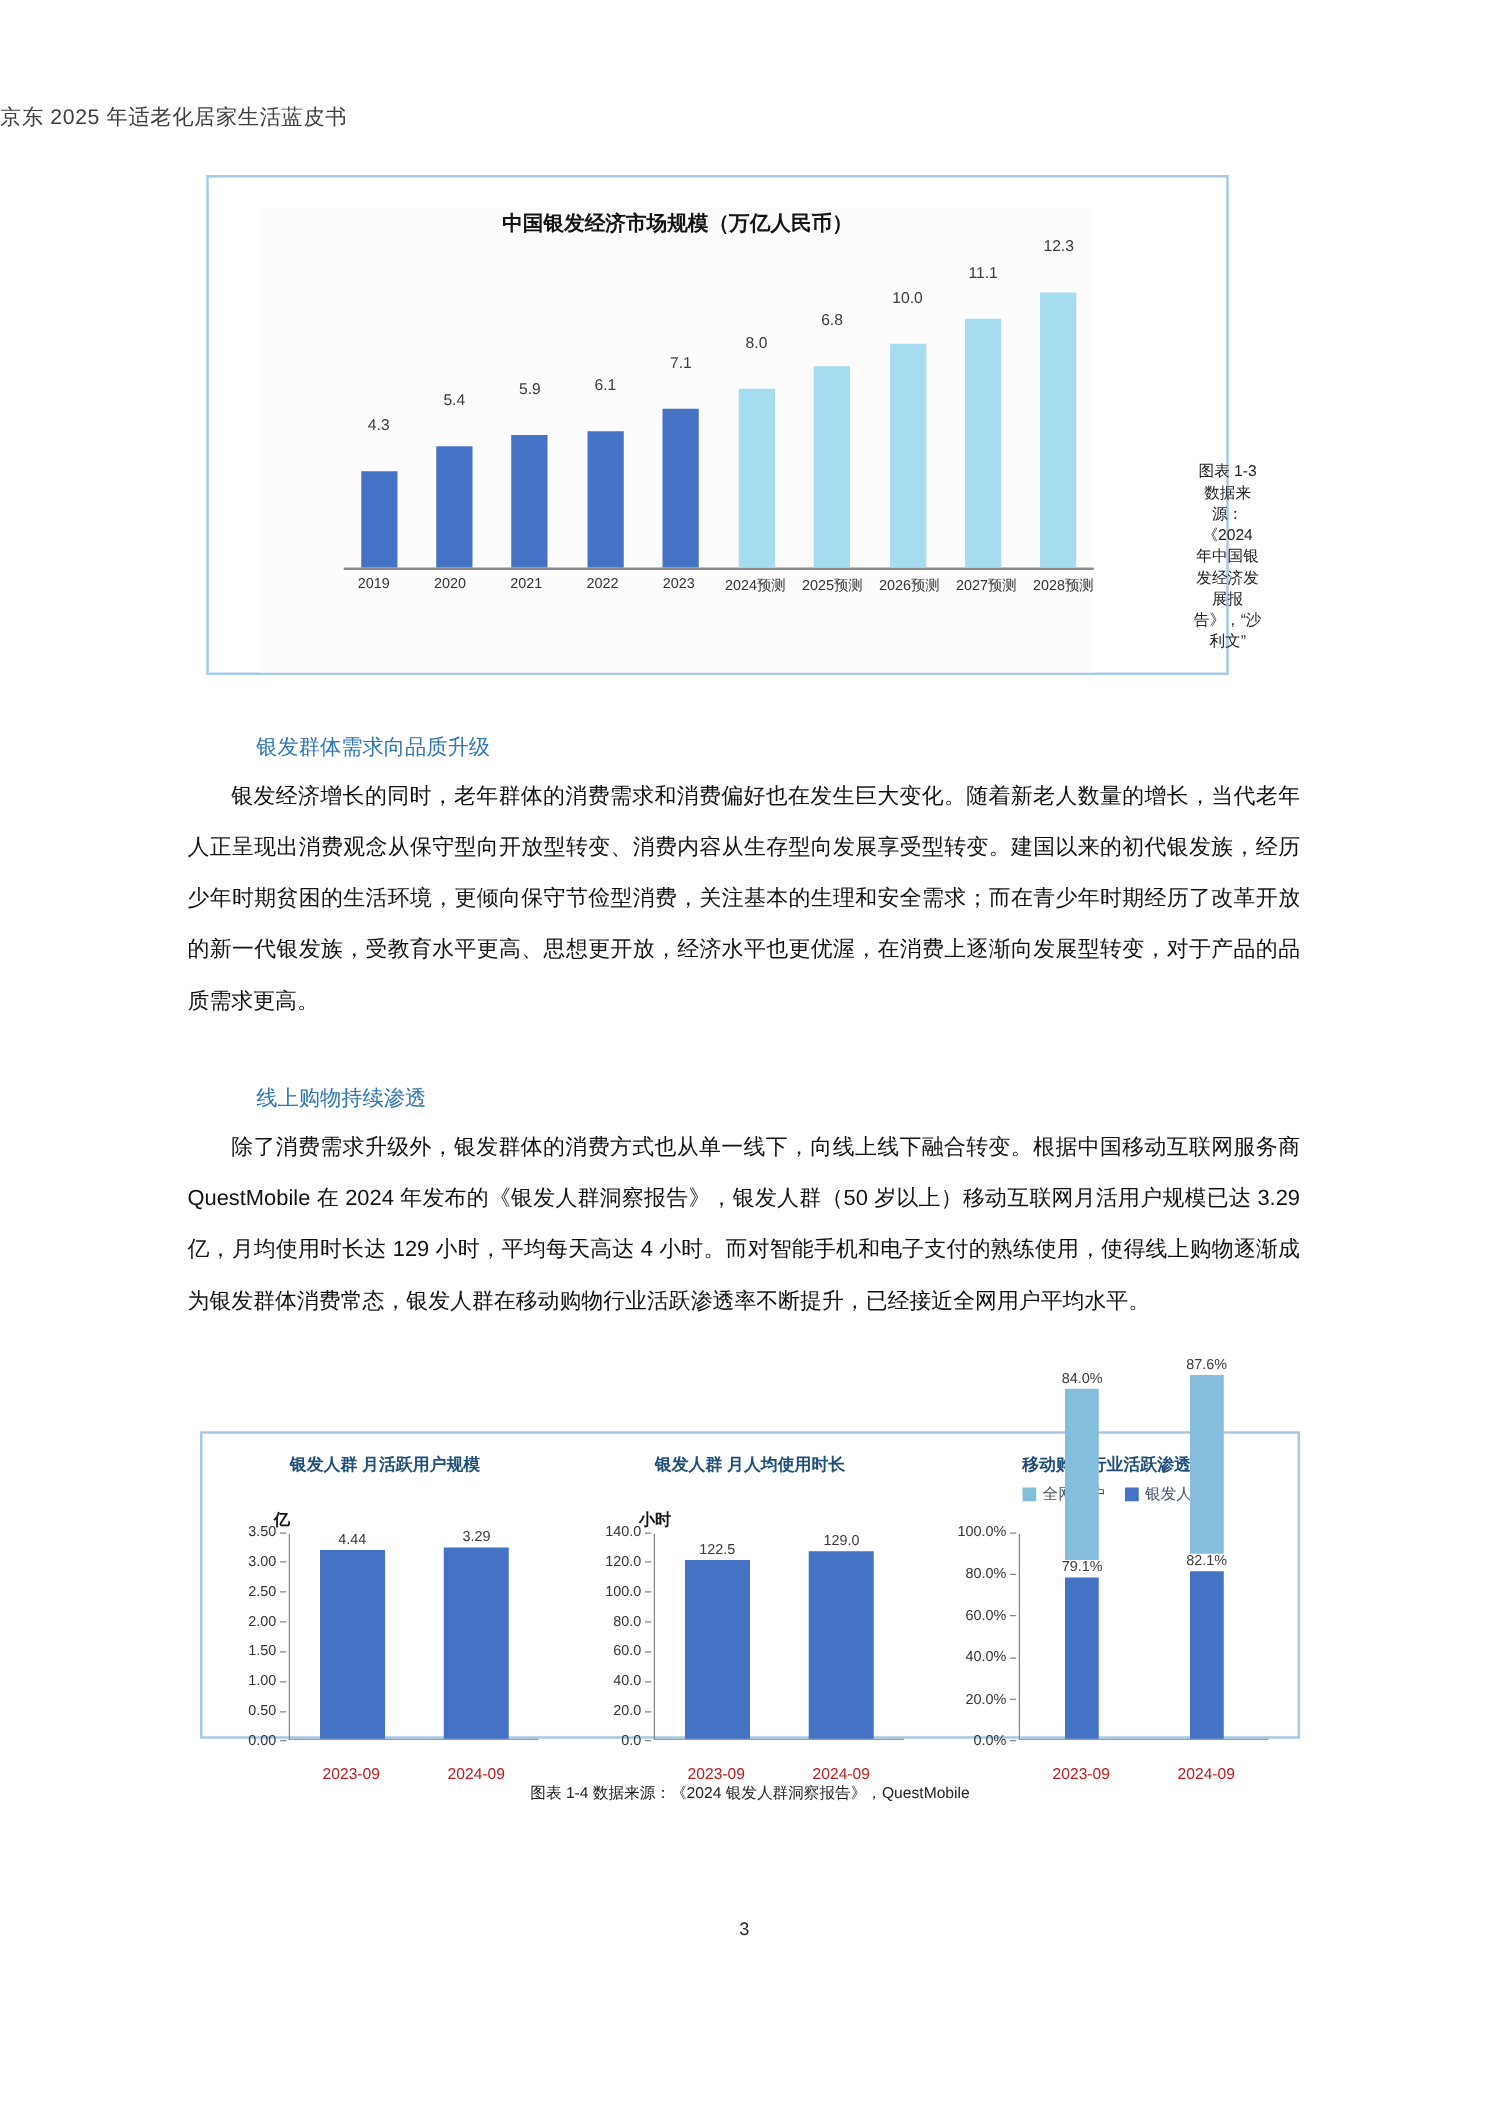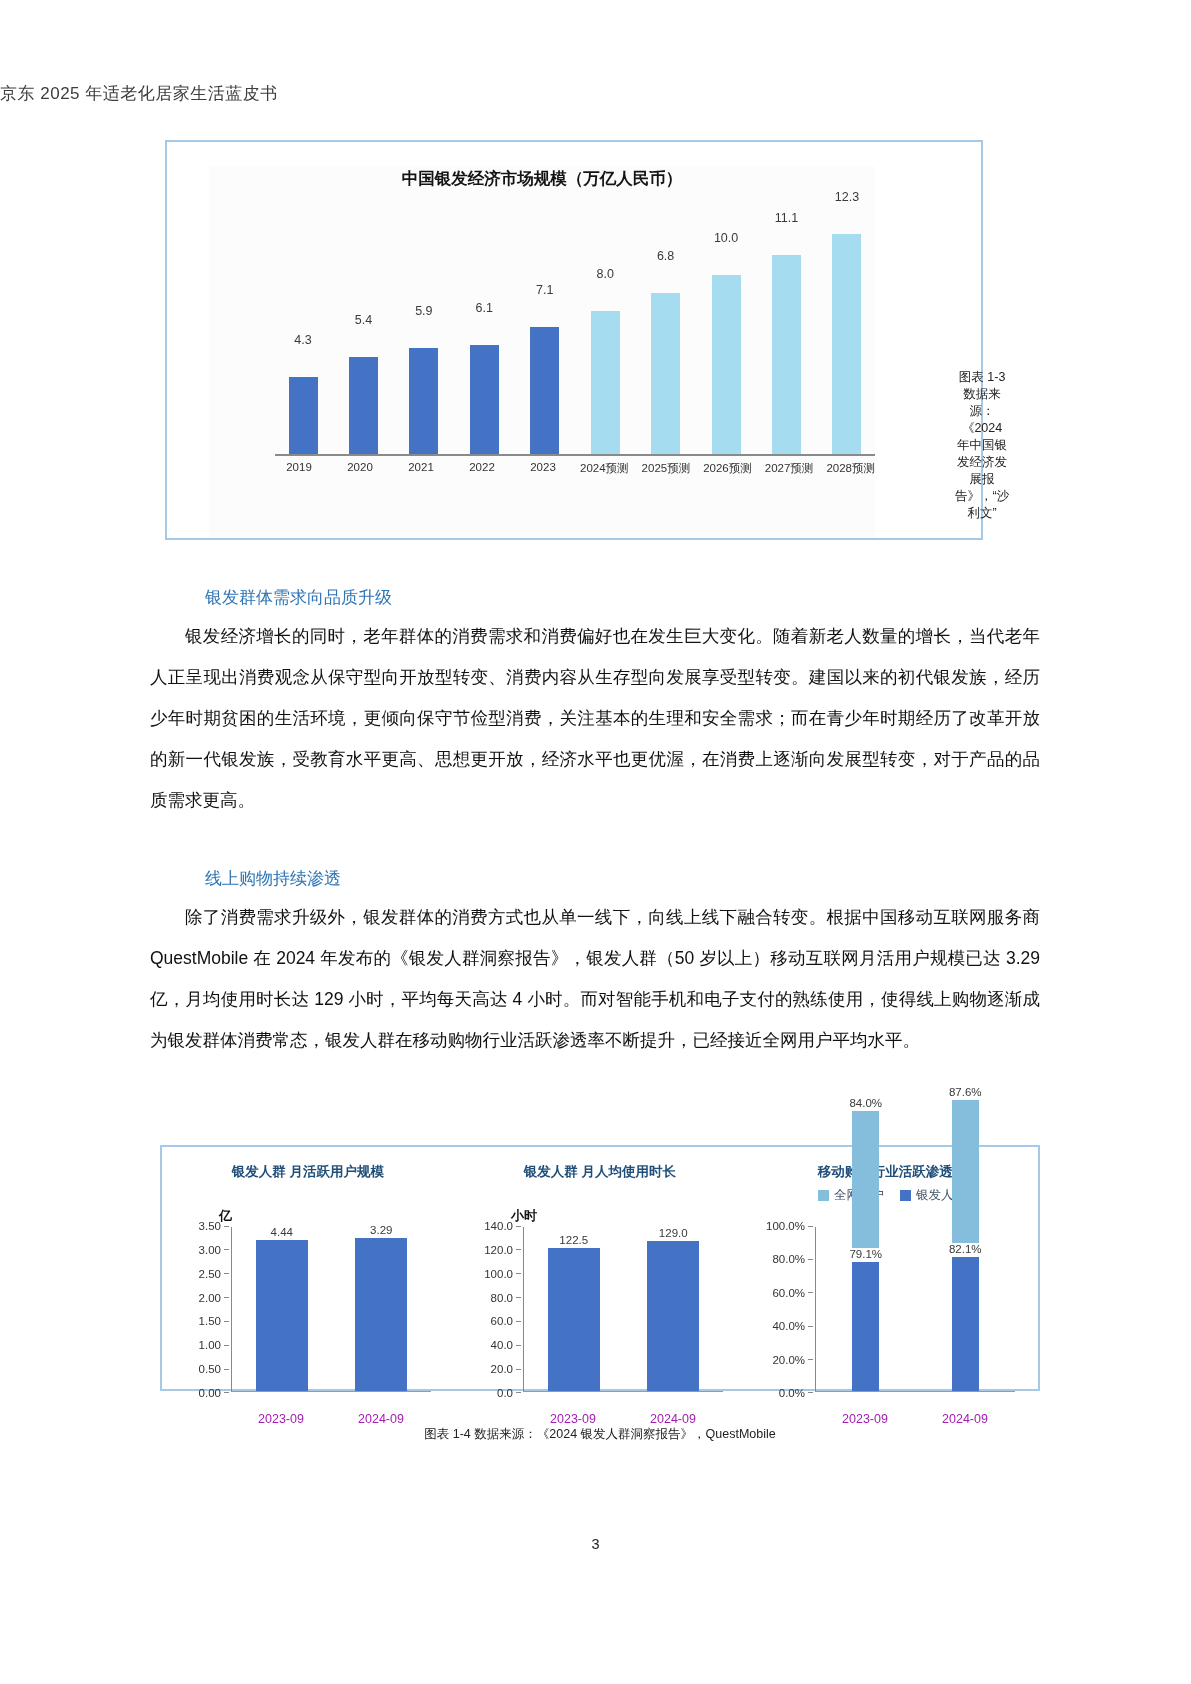--- a/index.html
+++ b/index.html
@@ -63,21 +63,21 @@
   .tick::after { content:""; display:inline-block; width:5px; height:1px; background:#888; margin-left:3px; }
   .plot {
     width:200px; height:165px; border-left:1.5px solid #888; border-bottom:1.5px solid #9a9a9a;
     display:flex; align-items:flex-end; justify-content:space-around;
   }
   .vgroup { display:flex; flex-direction:column; align-items:center; }
   .bval { font-size:11.5px; color:#3a3a3a; margin-bottom:2px; white-space:nowrap; }
   .bar1 { width:52px; }
   .bar3 { width:27px; }
   .group { display:flex; align-items:flex-end;flex-direction:column; }
-  .xrow { width:246px; padding-left:46px; display:flex; justify-content:space-around; font-size:12.5px; color:#a21caf; margin-top:6px; }
+  .xrow { width:246px; padding-left:46px; display:flex; justify-content:space-around; font-size:12.5px; color:#b91c1c; margin-top:6px; }
   .f2-caption { margin-top:auto; margin-bottom:15px; text-align:center; font-size:12.5px; color:#222; }
   .page-number { position:absolute; top:1536px; left:0; width:100%; text-align:center; font-size:14.5px; color:#222; }
 </style>
 </head>
 <body>
 
 <div class="header">京东 2025 年适老化居家生活蓝皮书</div>
 
 <div class="figure1">
   <div class="f1-panel">

